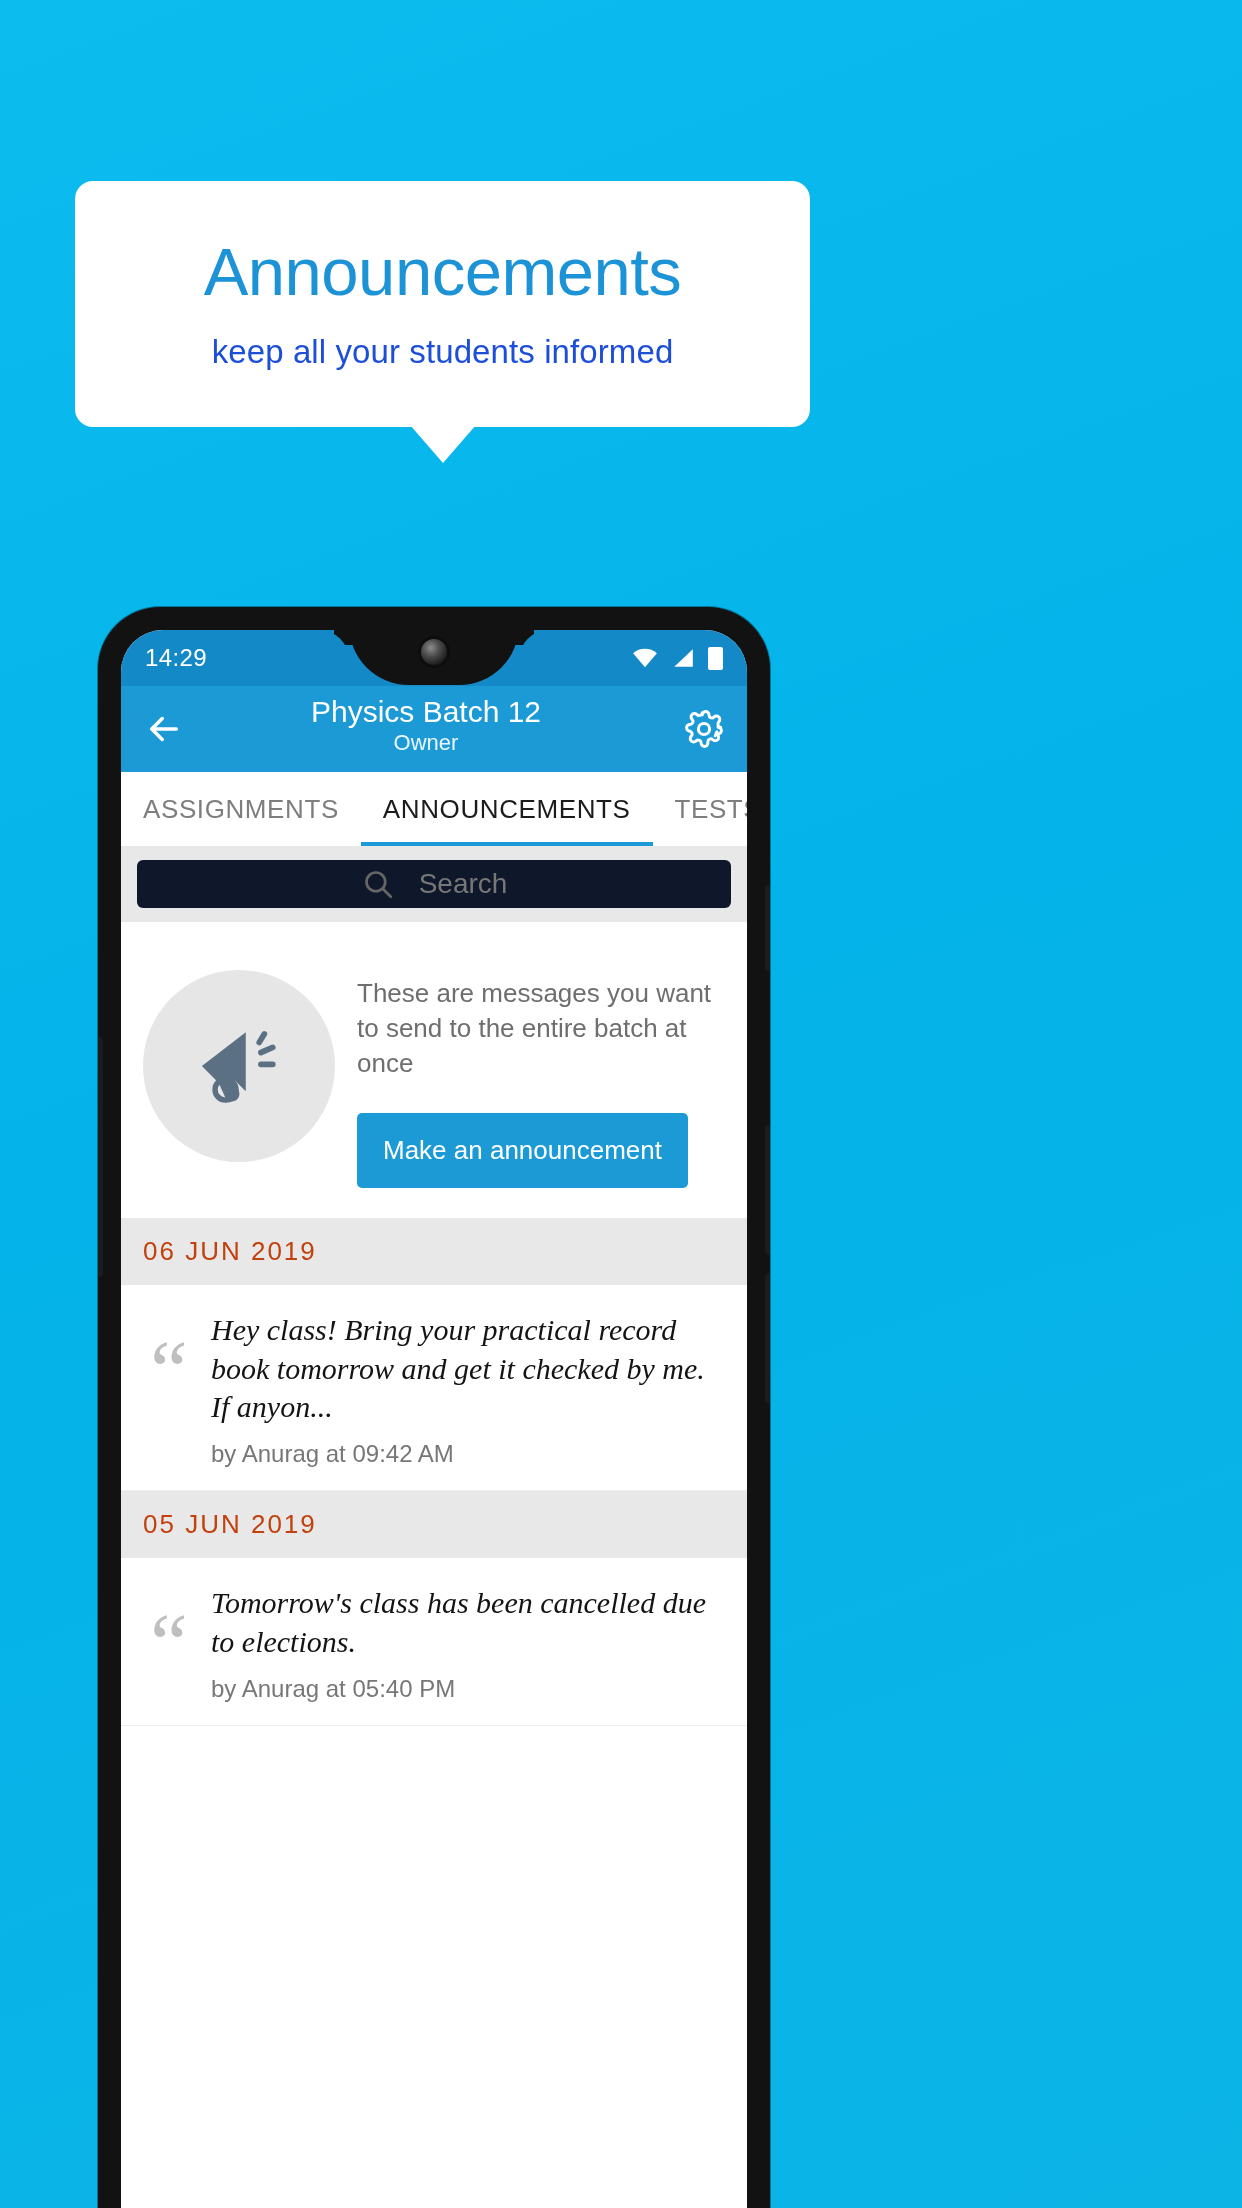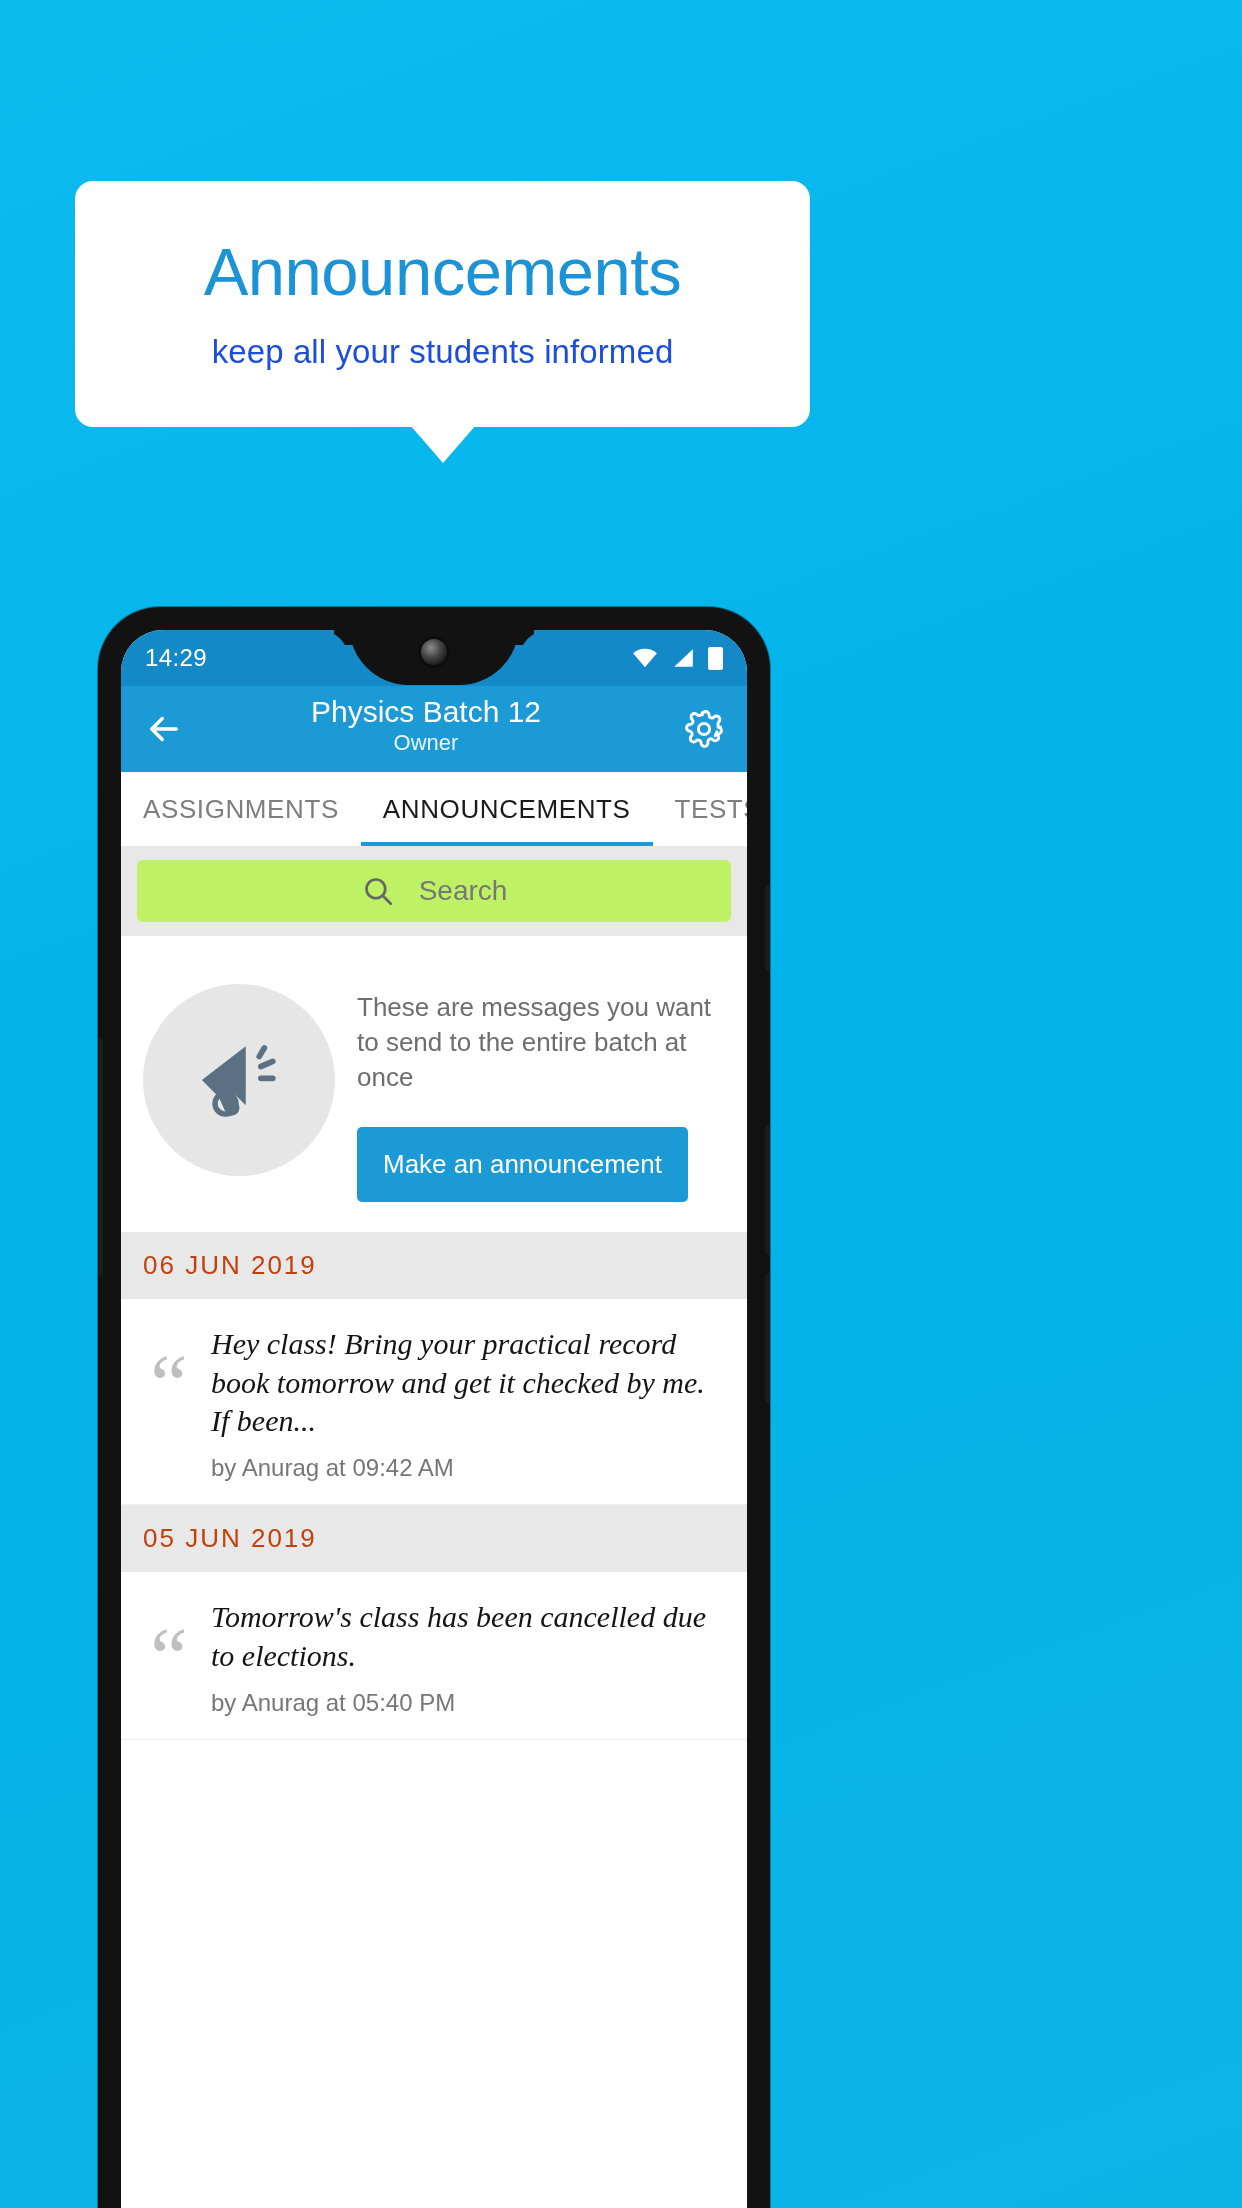--- a/index.html
+++ b/index.html
@@ -147,21 +147,21 @@
   .tab-underline{
     position:absolute; bottom:0; height:4px;
     background:#1c9ad6;
   }
 
   
   .search-wrap{
     background:#e8e8e8; padding:14px 16px 14px 16px;
   }
   .search-box{
-    height:62px; background:#bef264; border-radius:6px;
+    height:48px; background:#0f172a; border-radius:6px;
     display:flex; align-items:center; justify-content:center;
     gap:24px;
   }
   .search-ph{ font-size:28px; color:#777; }
 
   
   .app-promo{
     background:#fff;
     display:flex; align-items:center;
     padding:22px 22px 30px 22px;
@@ -305,21 +305,21 @@
       <div class="promo-right">
         <div class="promo-text">These are messages you want to send to the entire batch at once</div>
         <button class="make-btn">Make an announcement</button>
       </div>
     </div>
 
     <div class="date-head">06  JUN  2019</div>
     <div class="ann-item">
       <div class="quote-mark">“</div>
       <div class="ann-body">
-        <div class="ann-text">Hey class! Bring your practical record book tomorrow and get it checked by me. If been...</div>
+        <div class="ann-text">Hey class! Bring your practical record book tomorrow and get it checked by me. If anyon...</div>
         <div class="ann-by">by Anurag at 09:42 AM</div>
       </div>
     </div>
 
     <div class="date-head">05  JUN  2019</div>
     <div class="ann-item">
       <div class="quote-mark">“</div>
       <div class="ann-body">
         <div class="ann-text">Tomorrow's class has been cancelled due to elections.</div>
         <div class="ann-by">by Anurag at 05:40 PM</div>

